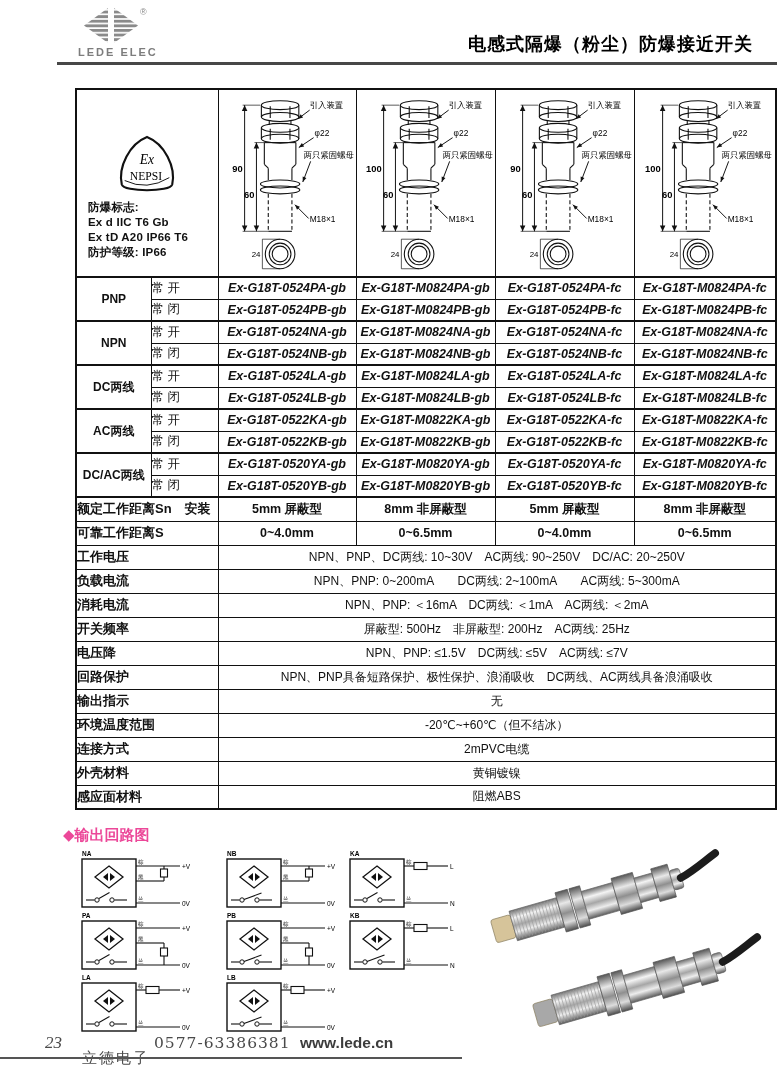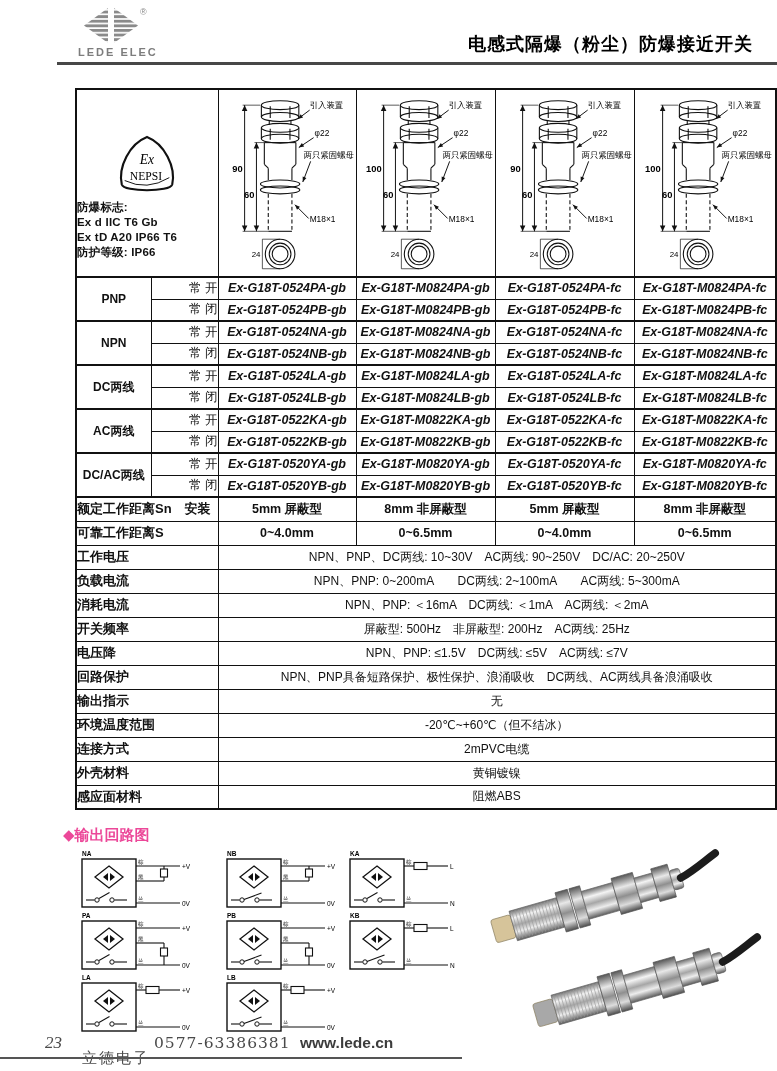--- a/index.html
+++ b/index.html
@@ -14,28 +14,28 @@
   
   #main-table{position:absolute;left:75px;top:88px;width:700px;border-collapse:collapse;table-layout:fixed;
               border:2px solid #111;}
   #main-table td{border:1px solid #111;padding:0;overflow:hidden;vertical-align:middle;}
   #main-table tr.gt > td{border-top:2px solid #111;}
   .r-draw td{height:186px;vertical-align:top;}
   .r-model{height:22px;}
   .r-spec4{height:24px;}
   .r-spec{height:24px;}
   .t-type{font-weight:bold;font-size:12px;text-align:center;}
-  .t-state{font-size:12.5px;text-align:right;}
+  .t-state{font-size:12.5px;text-align:left;}
   .t-model{font-weight:bold;font-size:12.5px;text-align:center;white-space:nowrap;font-style:italic;}
   .sl{font-weight:bold;font-size:13px;text-align:left;padding-left:7px;white-space:nowrap;}
   .s-cell{font-weight:bold;font-size:12.5px;text-align:center;white-space:nowrap;}
   .s-val{font-size:12px;text-align:center;white-space:nowrap;}
   .cert-wrap{padding-top:28px;}
   .cert-wrap svg{display:block;margin:0 auto;}
-  .cert-text{margin-top:2px;font-weight:bold;font-size:11.5px;line-height:15px;letter-spacing:0.2px;}
+  .cert-text{margin-top:2px;padding-left:11px;font-weight:bold;font-size:11.5px;line-height:15px;letter-spacing:0.2px;}
   .draw-cell svg{display:block;margin:1px auto 0 auto;}
   
   .circ-title{position:absolute;left:63px;top:826px;font-weight:bold;font-size:15px;color:#ec4899;}
   #circuits{position:absolute;left:75px;top:848px;width:400px;height:190px;}
   .circ{position:absolute;}
   
   #photos{position:absolute;left:486px;top:838px;}
   
   .footer{position:absolute;top:1033px;left:0;width:651px;height:24px;color:#4a4a4a;}
   .f-page{position:absolute;left:45px;top:0;font-family:"Liberation Serif","DejaVu Serif",serif;font-style:italic;font-size:17px;}

